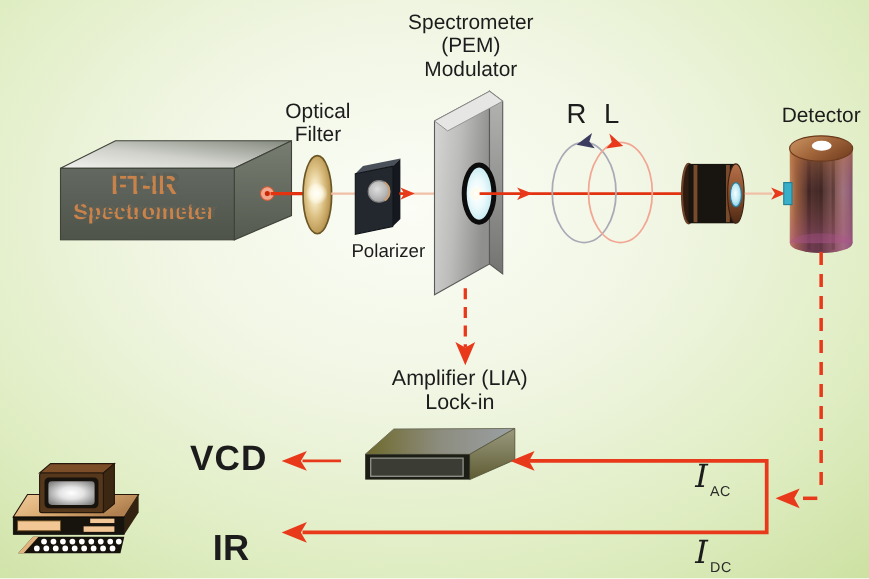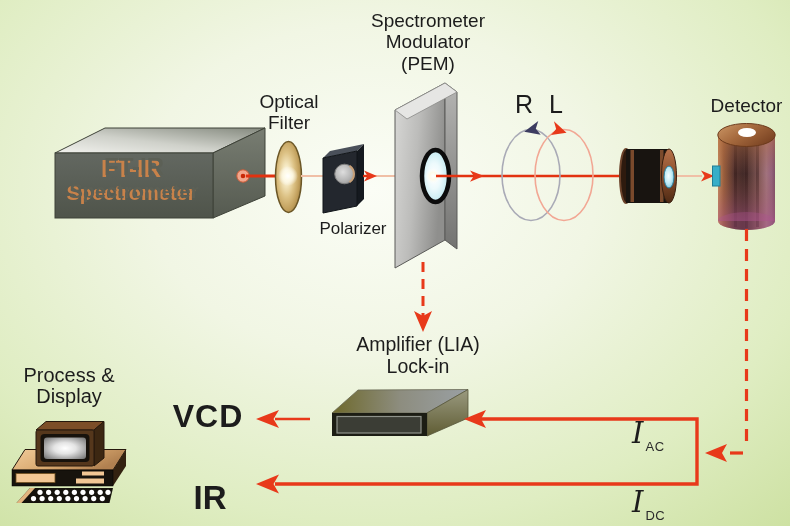--- a/index.html
+++ b/index.html
@@ -279,39 +279,35 @@
 
 <div class="lbl lbl-spec">
   <div class="spec1">FT-IR</div>
   <div class="spec2">Spectrometer</div>
 </div>
 
 <div class="lbl lbl-polarizer">Polarizer</div>
 
 <div class="lbl lbl-pem">
   <div>Spectrometer</div>
+  <div>(PEM)</div>
   <div>Modulator</div>
-  <div>(PEM)</div>
 </div>
 
 <div class="lbl lbl-r">R</div>
 <div class="lbl lbl-l">L</div>
 
 
 <div class="lbl lbl-detector">Detector</div>
 
 <div class="lbl lbl-lia">
   <div>Amplifier (LIA)</div>
   <div>Lock-in</div>
 </div>
 
-<div class="lbl lbl-process">
-  <div>Process &amp;</div>
-  <div>Display</div>
-</div>
 
 <div class="lbl lbl-vcd">VCD</div>
 <div class="lbl lbl-ir">IR</div>
 
 <div class="sig lbl-iac">
   <span class="sym">I</span><span class="sub">AC</span>
 </div>
 <div class="sig lbl-idc">
   <span class="sym">I</span><span class="sub">DC</span>
 </div>

